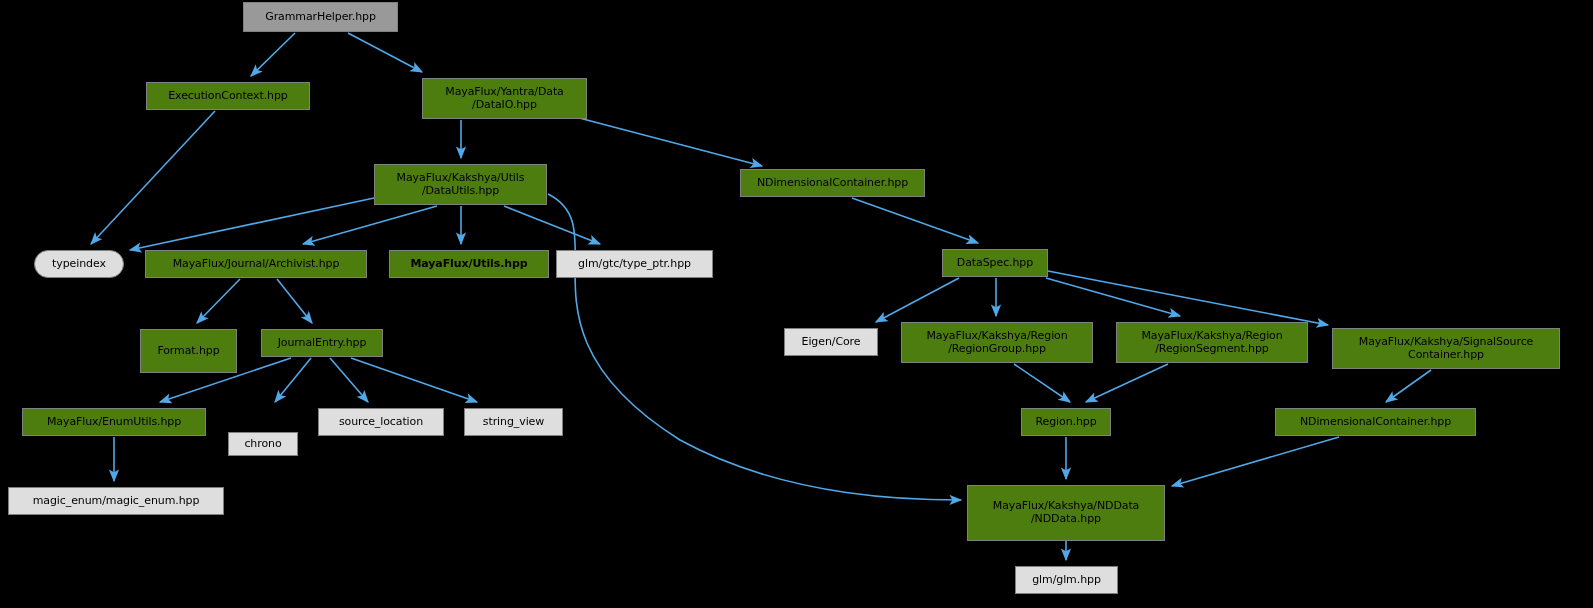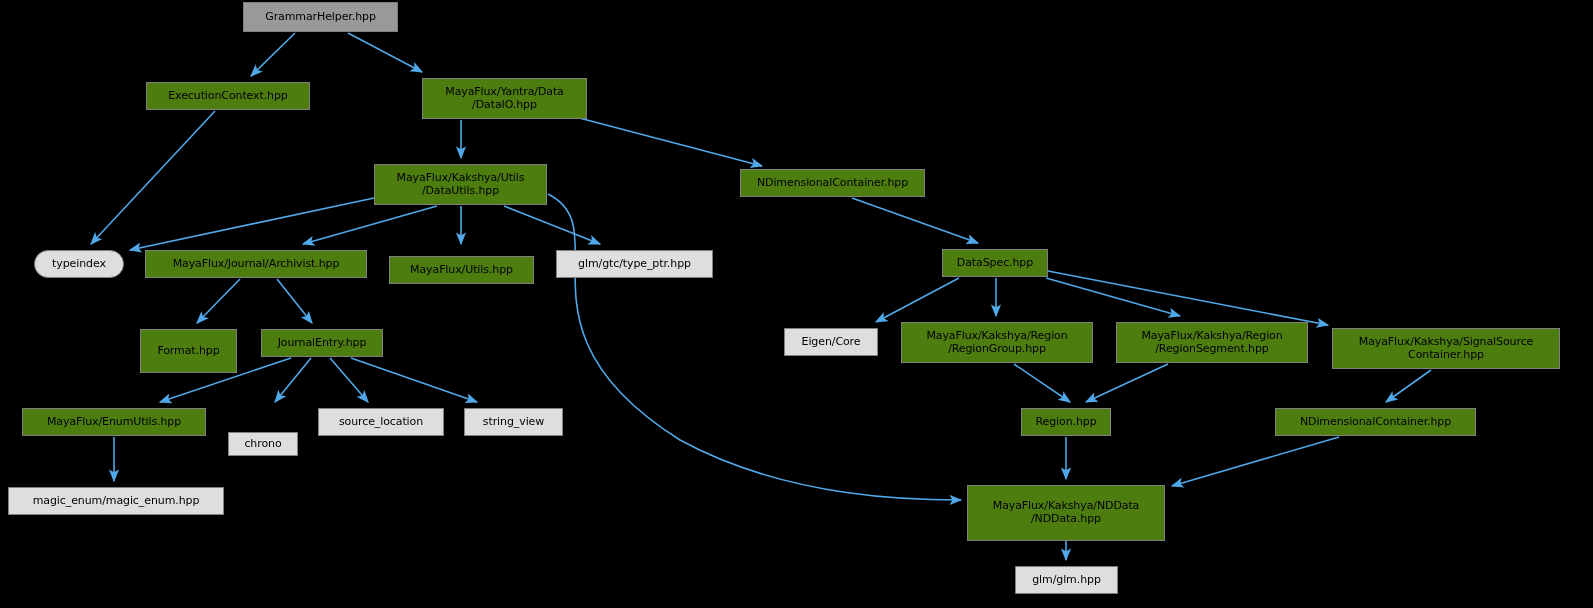--- a/index.html
+++ b/index.html
@@ -90,21 +90,21 @@
   <div id="nodes-layer">
       <div class="node-box fill-root" style="left: 243px; top: 2px; width: 155px; height: 30px;"><span class="node-label">GrammarHelper.hpp</span></div>
       <div class="node-box fill-white" style="left: 146px; top: 82px; width: 164px; height: 28px;"><span class="node-label">ExecutionContext.hpp</span></div>
       <div class="node-box fill-white" style="left: 379px; top: 78px; width: 165px; height: 41px; margin-left: 43px;"><span class="node-label">MayaFlux/Yantra/Data
 /DataIO.hpp</span></div>
       <div class="node-box fill-white" style="left: 374px; top: 164px; width: 173px; height: 41px;"><span class="node-label">MayaFlux/Kakshya/Utils
 /DataUtils.hpp</span></div>
       <div class="node-box fill-white" style="left: 740px; top: 169px; width: 185px; height: 28px;"><span class="node-label">NDimensionalContainer.hpp</span></div>
       <div class="node-box fill-grey" style="left: 34px; top: 250px; width: 90px; height: 28px; border-radius: 14px;"><span class="node-label">typeindex</span></div>
       <div class="node-box fill-white" style="left: 145px; top: 250px; width: 222px; height: 28px;"><span class="node-label">MayaFlux/Journal/Archivist.hpp</span></div>
-      <div class="node-box fill-white" style="left: 389px; top: 256px; width: 145px; height: 28px;"><span class="node-label">MayaFlux/Utils.hpp</span></div>
+      <div class="node-box fill-white" style="left: 389px; top: 250px; width: 160px; height: 28px; font-weight: bold;"><span class="node-label">MayaFlux/Utils.hpp</span></div>
       <div class="node-box fill-grey" style="left: 556px; top: 250px; width: 157px; height: 28px;"><span class="node-label">glm/gtc/type_ptr.hpp</span></div>
       <div class="node-box fill-white" style="left: 942px; top: 249px; width: 106px; height: 28px;"><span class="node-label">DataSpec.hpp</span></div>
       <div class="node-box fill-white" style="left: 140px; top: 329px; width: 97px; height: 44px;"><span class="node-label">Format.hpp</span></div>
       <div class="node-box fill-white" style="left: 261px; top: 329px; width: 122px; height: 28px;"><span class="node-label">JournalEntry.hpp</span></div>
       <div class="node-box fill-grey" style="left: 784px; top: 328px; width: 94px; height: 28px;"><span class="node-label">Eigen/Core</span></div>
       <div class="node-box fill-white" style="left: 901px; top: 322px; width: 192px; height: 41px;"><span class="node-label">MayaFlux/Kakshya/Region
 /RegionGroup.hpp</span></div>
       <div class="node-box fill-white" style="left: 1116px; top: 322px; width: 192px; height: 41px;"><span class="node-label">MayaFlux/Kakshya/Region
 /RegionSegment.hpp</span></div>
       <div class="node-box fill-white" style="left: 1332px; top: 328px; width: 228px; height: 41px;"><span class="node-label">MayaFlux/Kakshya/SignalSource

